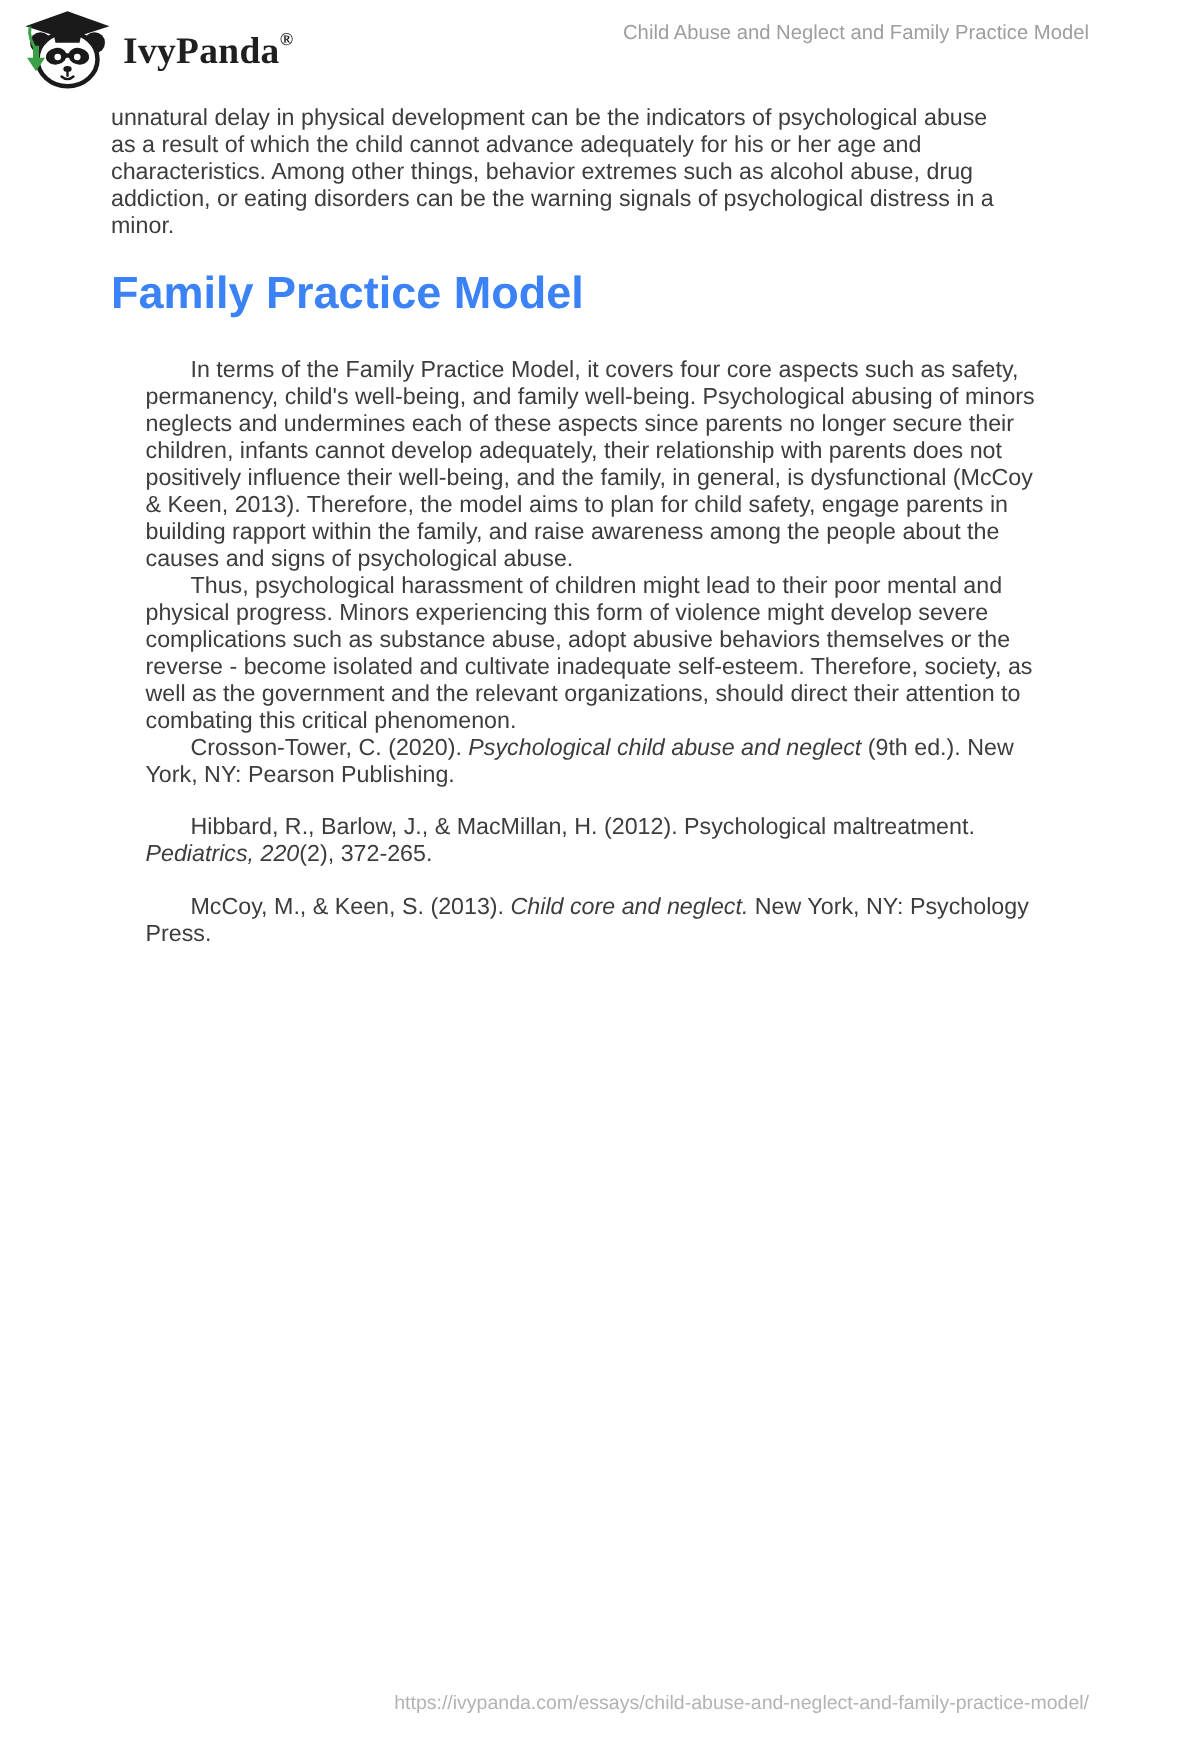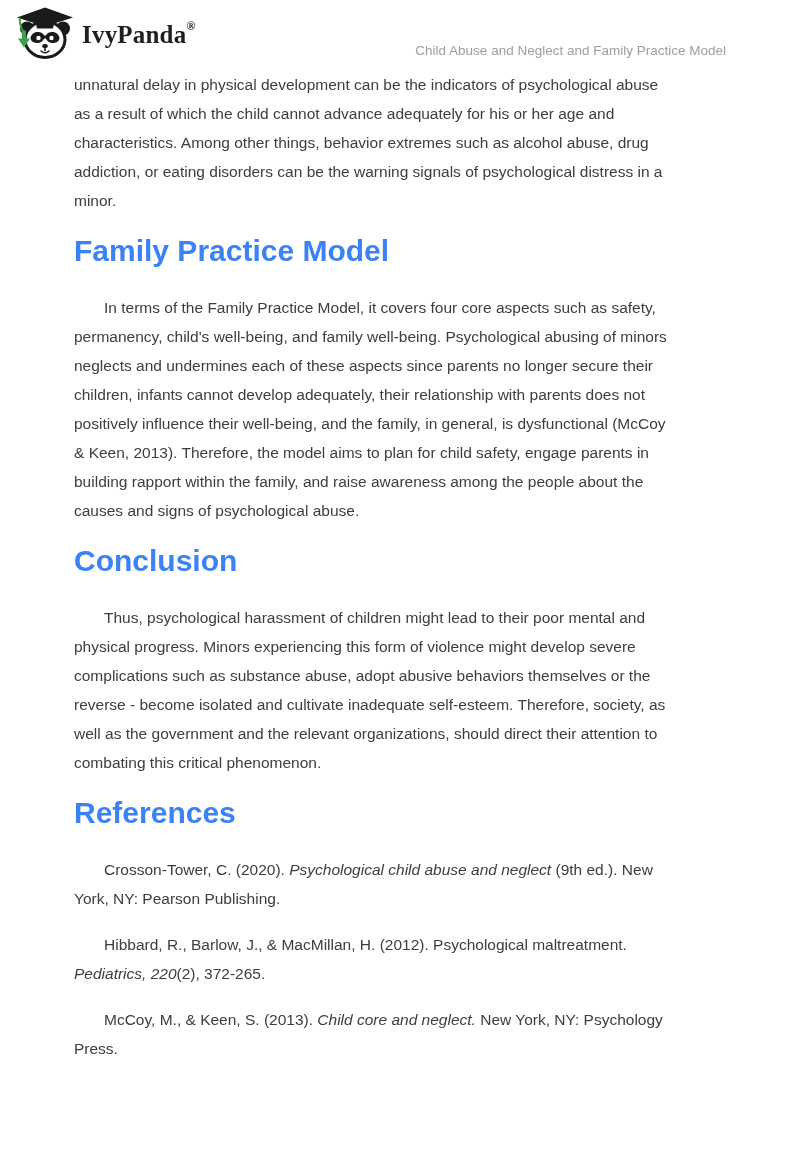--- a/index.html
+++ b/index.html
@@ -41,35 +41,34 @@
     vertical-align: super;
     position: relative;
     top: -8px;
   }
   .doc-title {
     position: absolute;
     top: 14px;
     right: 32px;
     font-size: 13.5px;
     color: #9e9e9e;
-    margin-top: 29px;
   }
   
   .essay {
     margin-left: 74px;
     width: 684px;
     color: #3d3d3d;
   }
   .essay p {
     font-size: 15.5px;
-    line-height: 29px;
+    line-height: 18px;
     white-space: pre-line;
     margin: 0;
   }
-  .essay p.indent { text-indent: 30px; }
+  .essay p.indent { text-indent: 30px; margin-left: 23px; }
   .essay h2 {
     font-family: "Liberation Sans", sans-serif;
     font-weight: 700;
     font-size: 30px;
     line-height: 36px;
     color: #3b82f6;
     margin: 18px 0 24px 0;
   }
   .essay p.ref { margin-bottom: 17px; }
   .italic { font-style: italic; }
@@ -130,31 +129,30 @@
     <h2>Family Practice Model</h2>
     <p class="indent">In terms of the Family Practice Model, it covers four core aspects such as safety,
 permanency, child's well-being, and family well-being. Psychological abusing of minors
 neglects and undermines each of these aspects since parents no longer secure their
 children, infants cannot develop adequately, their relationship with parents does not
 positively influence their well-being, and the family, in general, is dysfunctional (McCoy
 &amp; Keen, 2013). Therefore, the model aims to plan for child safety, engage parents in
 building rapport within the family, and raise awareness among the people about the
 causes and signs of psychological abuse.</p>
 
-    <h2>Conclusion</h2>
     <p class="indent">Thus, psychological harassment of children might lead to their poor mental and
 physical progress. Minors experiencing this form of violence might develop severe
 complications such as substance abuse, adopt abusive behaviors themselves or the
 reverse - become isolated and cultivate inadequate self-esteem. Therefore, society, as
 well as the government and the relevant organizations, should direct their attention to
 combating this critical phenomenon.</p>
 
-    <h2>References</h2>
     <p class="indent ref"><span>Crosson-Tower, C. (2020). </span><span class="italic">Psychological child abuse and neglect</span><span> (9th ed.). New
 York, NY: Pearson Publishing.</span></p>
     <p class="indent ref"><span>Hibbard, R., Barlow, J., &amp; MacMillan, H. (2012). Psychological maltreatment.
 </span><span class="italic">Pediatrics, 220</span><span>(2), 372-265.</span></p>
     <p class="indent ref"><span>McCoy, M., &amp; Keen, S. (2013). </span><span class="italic">Child core and neglect.</span><span> New York, NY: Psychology
 Press.</span></p>
   </div>
 
+  <div class="footer-url">https://ivypanda.com/essays/child-abuse-and-neglect-and-family-practice-model/</div>
 
 </div>
 
 </body></html>

